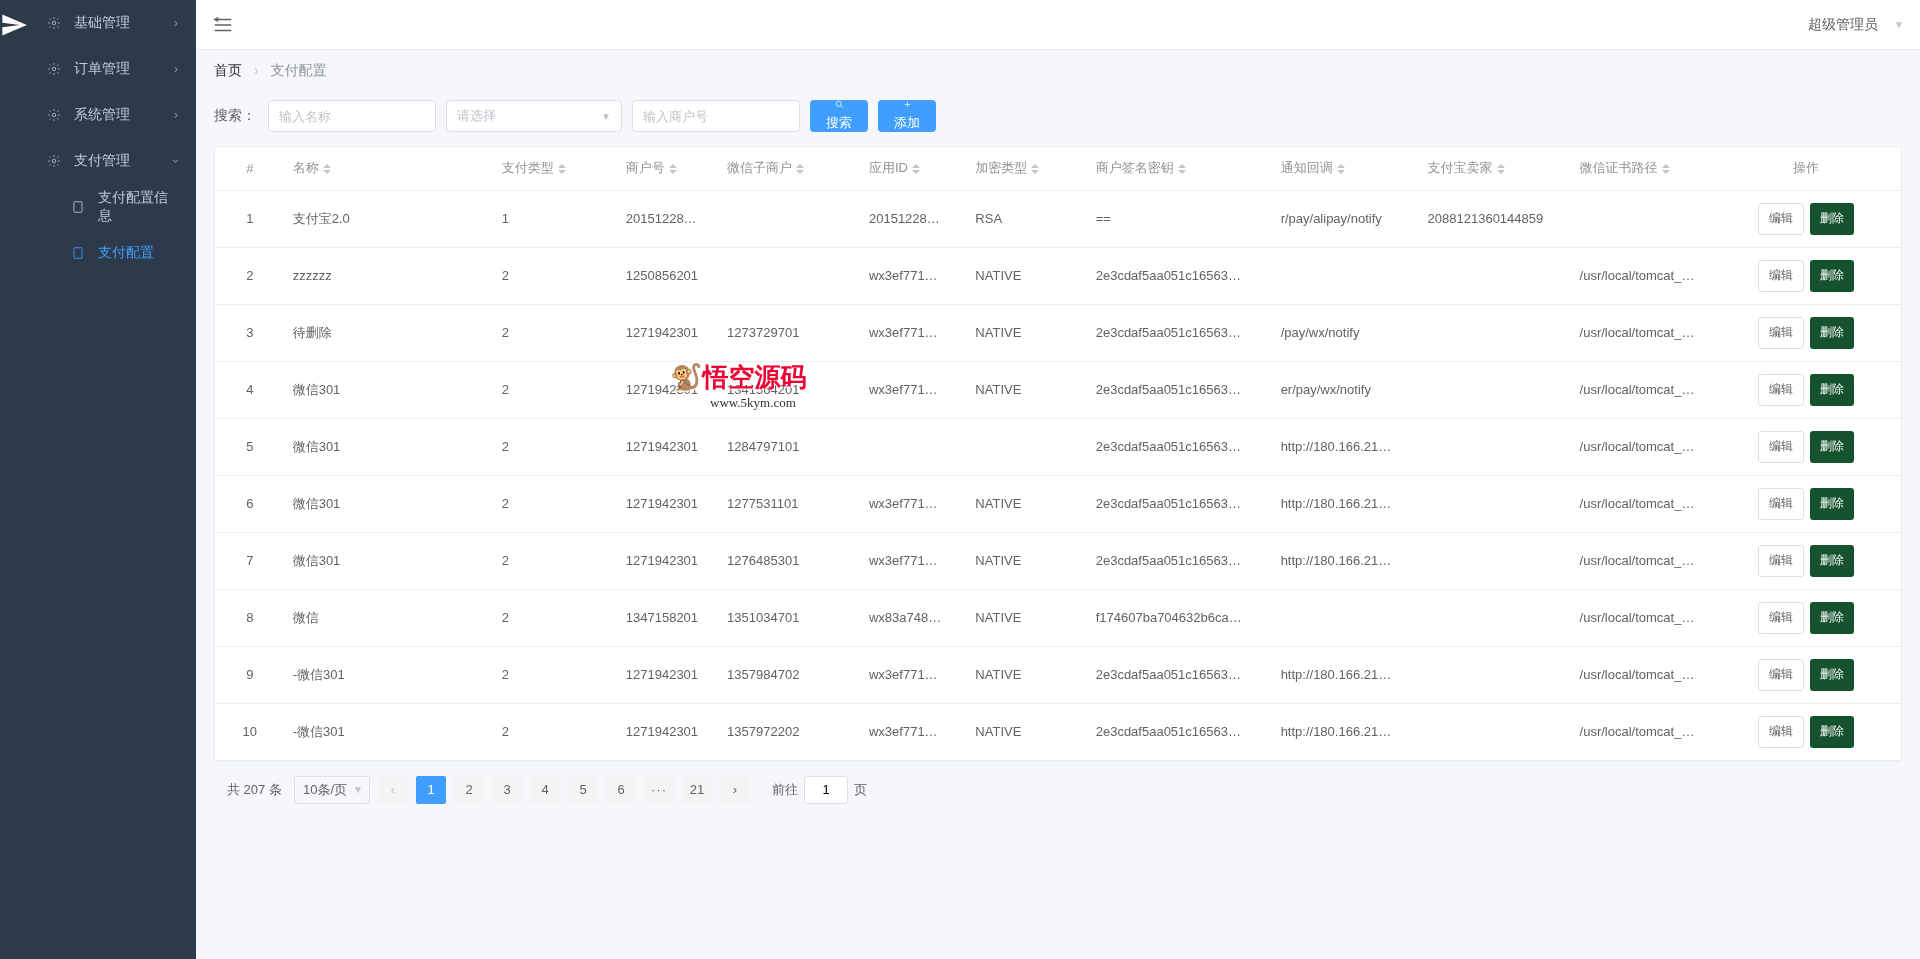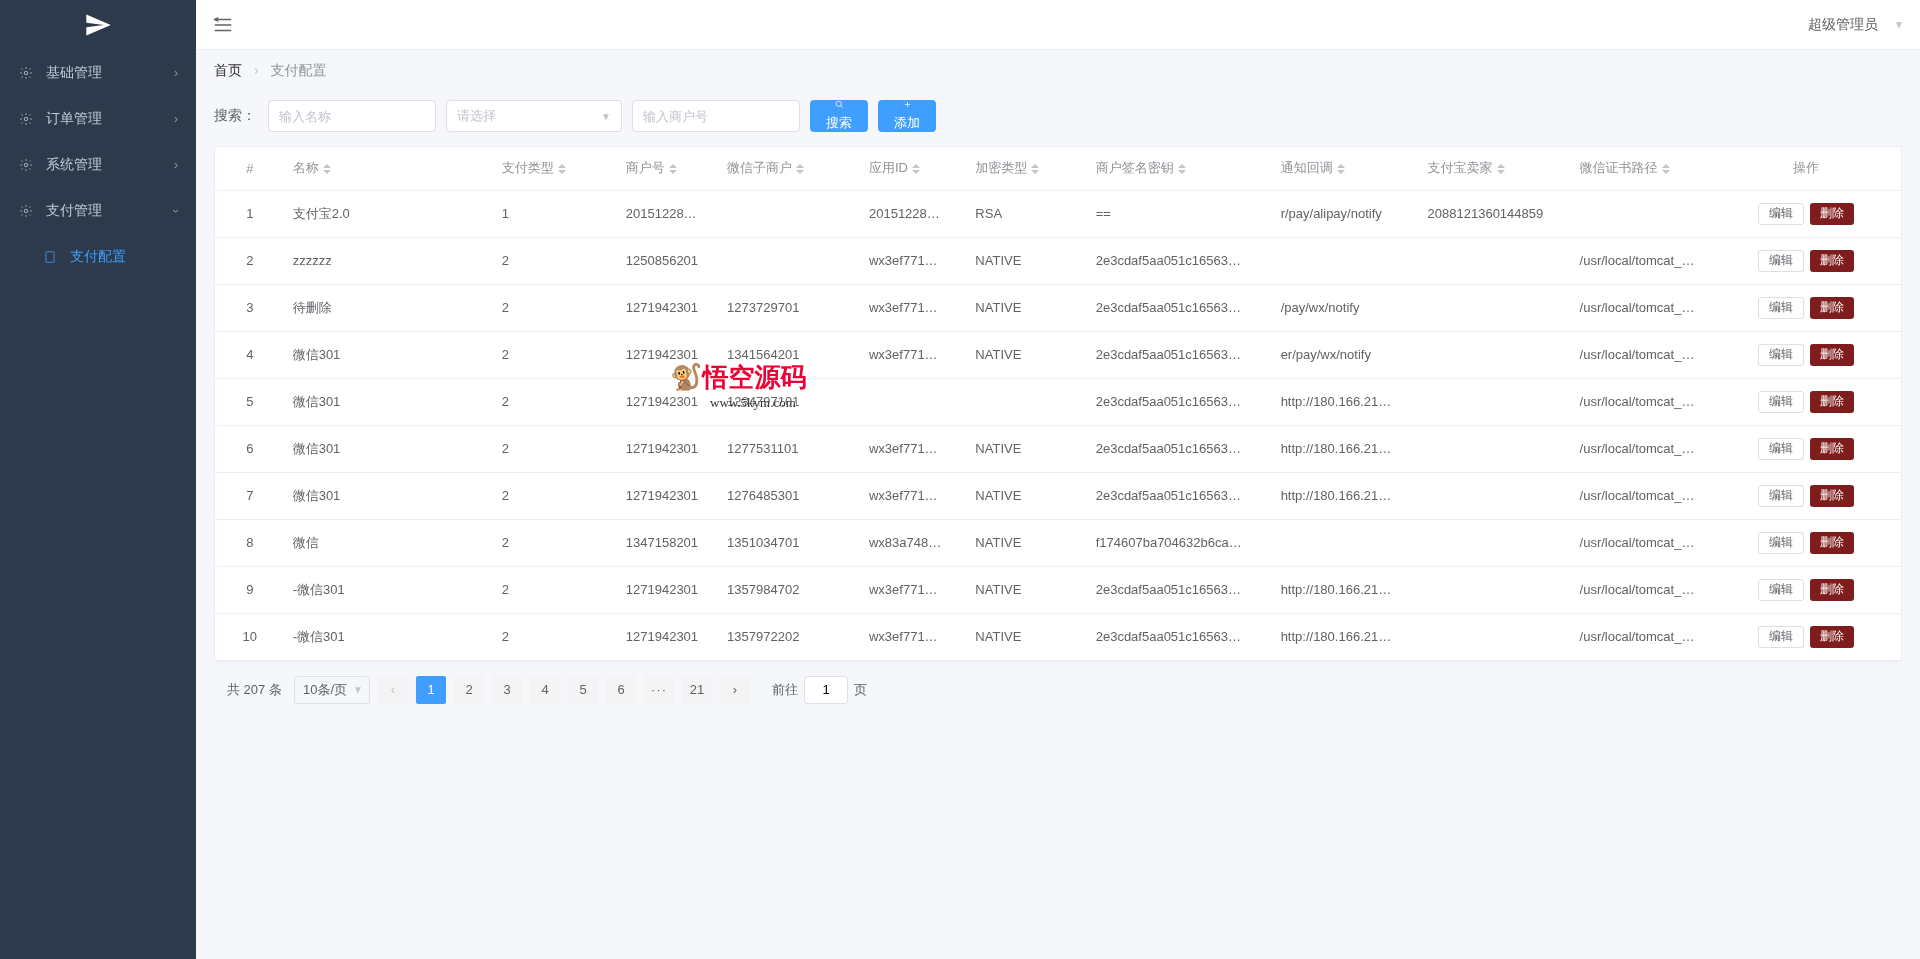--- a/index.html
+++ b/index.html
@@ -1,20 +1,20 @@
 <!DOCTYPE html>
 <html><head>
 <meta charset="utf-8">
 <style>
 * { margin: 0; padding: 0; box-sizing: border-box; }
 body { font-family: "Helvetica Neue", Arial, "PingFang SC", "Microsoft YaHei", sans-serif; font-size: 13px; color: #606266; background: #f5f7fa; }
 .app { display: flex; height: 100vh; }
 
 
-.sidebar { width: 196px; background: #2d3a4b; color: #bfcbd9; display: flex; flex-direction: column; }
+.sidebar { width: 196px; background: #2d3a4b; color: #bfcbd9; display: flex; flex-direction: row; }
 .sidebar-logo { height: 50px; display: flex; align-items: center; justify-content: center; }
 .sidebar-logo svg { fill: #fff; width: 28px; height: 28px; }
 .menu-item { display: flex; align-items: center; height: 46px; padding: 0 18px; cursor: pointer; position: relative; }
 .menu-icon { width: 16px; height: 16px; margin-right: 12px; display: inline-flex; align-items: center; justify-content: center; }
 .menu-icon svg { width: 14px; height: 14px; stroke: #bfcbd9; fill: none; stroke-width: 1.4; }
 .menu-label { flex: 1; font-size: 14px; }
 .menu-chevron { font-size: 12px; transform: rotate(0); color: #909399; }
 .menu-chevron.open { transform: rotate(90deg); }
 .submenu { padding-left: 12px; }
 .submenu .menu-item { padding-left: 30px; }
@@ -59,23 +59,23 @@
 .col-app { width: 84px; }
 .col-enc { width: 95px; }
 .col-sign { width: 146px; }
 .col-notify { width: 116px; }
 .col-seller { width: 120px; }
 .col-cert { width: 110px; }
 .col-ops { width: 150px; text-align: center; }
 .sort-caret { display: inline-flex; flex-direction: column; margin-left: 4px; vertical-align: middle; line-height: 4px; }
 .sort-caret::before { content: ""; border: 4px solid transparent; border-bottom-color: #c0c4cc; display: block; }
 .sort-caret::after { content: ""; border: 4px solid transparent; border-top-color: #c0c4cc; display: block; margin-top: 2px;}
-.btn-sm { height: 22px; padding: 0 10px; border-radius: 3px; font-size: 12px; display: inline-flex; align-items: center; cursor: pointer; }
+.btn-sm { height: 32px; padding: 0 10px; border-radius: 3px; font-size: 12px; display: inline-flex; align-items: center; cursor: pointer; }
 .btn-plain { background: #fff; border: 1px solid #dcdfe6; color: #606266; margin-right: 6px; }
-.btn-danger { background: #7f1d1d; color: #fff; border: none; }
+.btn-danger { background: #14532d; color: #fff; border: none; }
 
 
 .pagination { display: flex; align-items: center; padding: 14px 31px; gap: 8px; font-size: 13px; color: #606266; }
 .page-total { margin-right: 4px; }
 .page-size { border: 1px solid #dcdfe6; border-radius: 3px; height: 28px; padding: 0 22px 0 8px; position: relative; display: inline-flex; align-items: center; cursor: pointer; }
 .page-size .chev { position: absolute; right: 6px; font-size: 10px; color: #c0c4cc; }
 .page-btn { min-width: 30px; height: 28px; background: #f4f4f5; border-radius: 2px; display: inline-flex; align-items: center; justify-content: center; cursor: pointer; color: #606266; padding: 0 4px;}
 .page-btn.active { background: #409EFF; color: #fff; }
 .page-btn.disabled { color: #c0c4cc; cursor: not-allowed; }
 .page-jump { display: flex; align-items: center; gap: 6px; margin-left: 14px; }
@@ -132,20 +132,28 @@
           <span class="menu-icon">
             <svg viewBox="0 0 24 24">
               <circle cx="12" cy="12" r="3"></circle>
               <path d="M12 2v3M12 19v3M4.2 4.2l2.1 2.1M17.7 17.7l2.1 2.1M2 12h3M19 12h3M4.2 19.8l2.1-2.1M17.7 6.3l2.1-2.1"></path>
             </svg>
           </span>
     <span class="menu-label">支付管理</span>
     <span class="menu-chevron open">›</span>
         </div>
         <div class="submenu">
+          <div class="menu-item">
+            <span class="menu-icon">
+              <svg viewBox="0 0 24 24">
+                <rect x="5" y="3" width="14" height="18" rx="1"></rect>
+              </svg>
+            </span>
+            <span class="menu-label">支付配置信息</span>
+          </div>
           <div class="menu-item active">
             <span class="menu-icon">
               <svg viewBox="0 0 24 24">
                 <rect x="5" y="3" width="14" height="18" rx="1"></rect>
               </svg>
             </span>
             <span class="menu-label">支付配置</span>
           </div>
         </div>
       </div>

